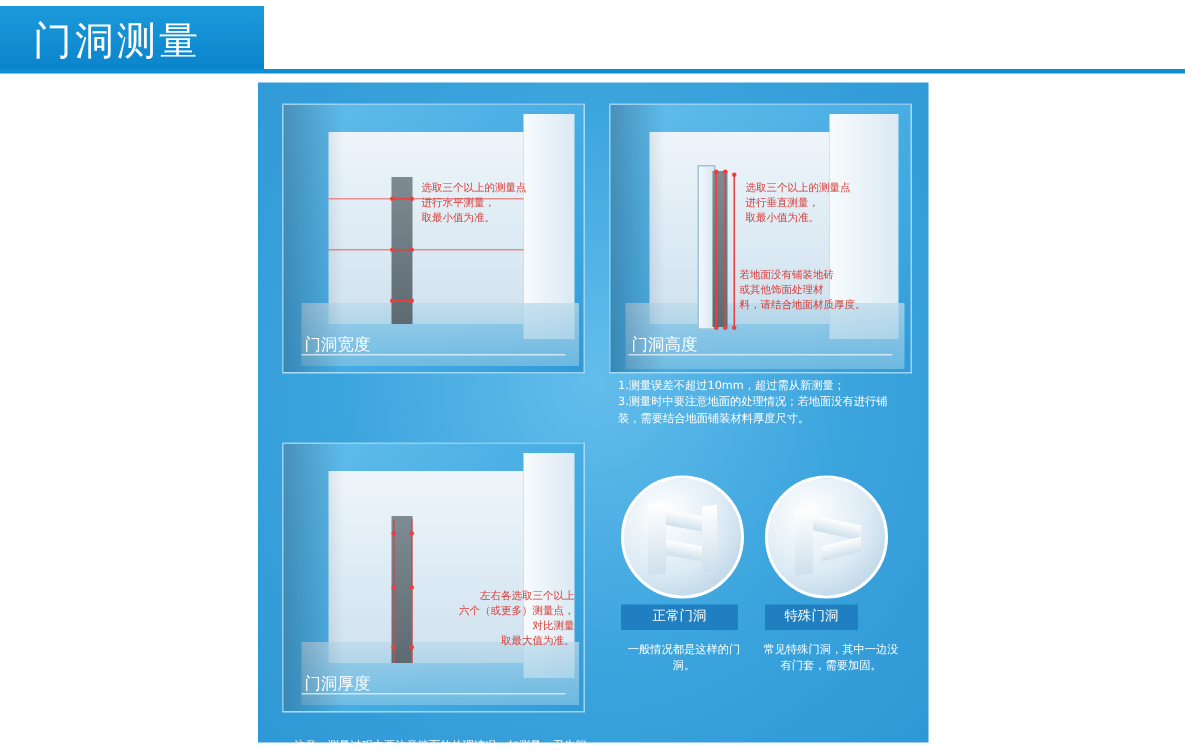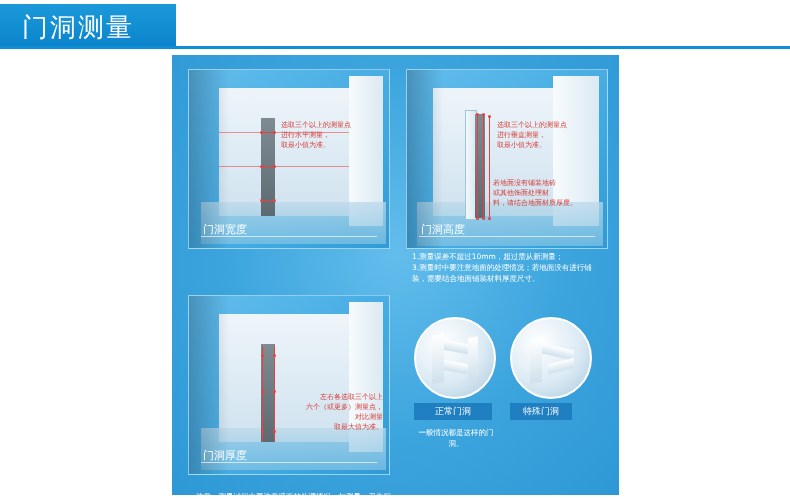--- a/index.html
+++ b/index.html
@@ -241,15 +241,17 @@
     <div class="circle" style="left:104px;top:22px;">
       <div class="c-shape" style="left:18px;top:20px;width:12px;height:44px;transform:skewY(-8deg);"></div>
       <div class="c-shape" style="left:30px;top:28px;width:32px;height:10px;transform:skewY(12deg);"></div>
       <div class="c-shape" style="left:36px;top:42px;width:26px;height:10px;transform:skewY(-14deg);"></div>
     </div>
 
     <div class="label-btn" style="left:8px;top:108px;width:78px;">正常门洞</div>
     <div class="label-btn" style="left:104px;top:108px;width:62px;">特殊门洞</div>
 
     <div class="desc" style="left:6px;top:132px;width:88px;">一般情况都是这样的门洞。</div>
+    <div class="desc" style="left:102px;top:132px;width:92px;">常见特殊门洞，其中一边没
+有门套，需要加固。</div>
   </div>
 
 </div>
 
 </body></html>

